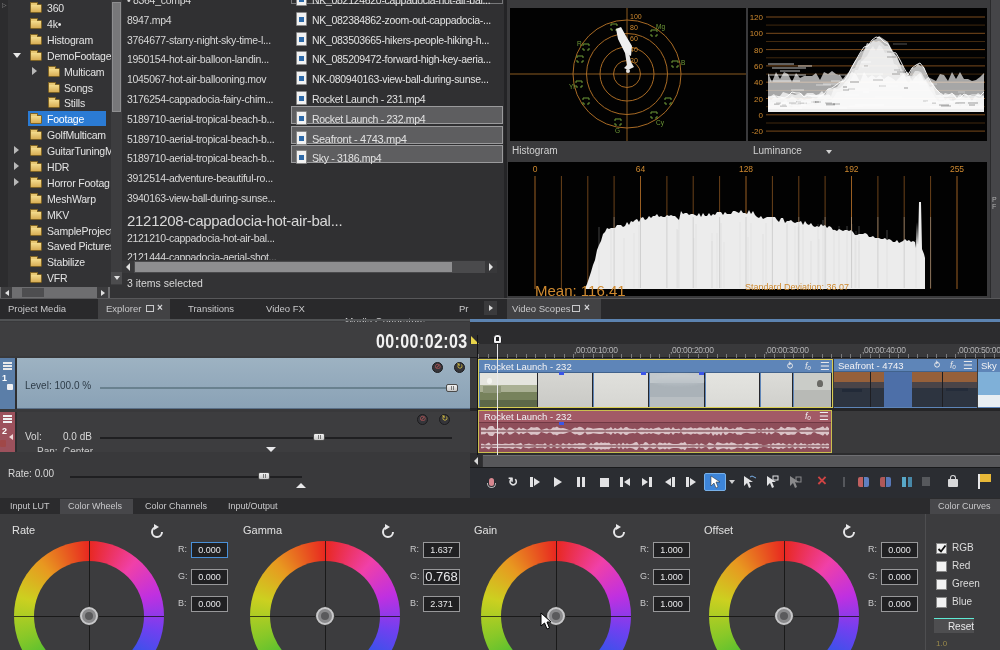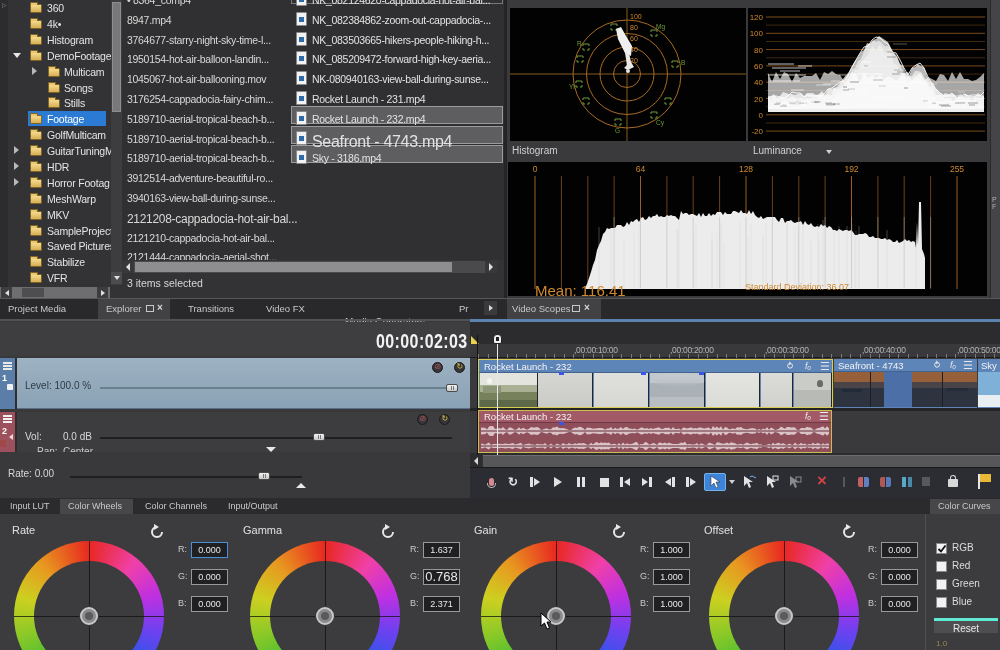--- a/index.html
+++ b/index.html
@@ -84,39 +84,39 @@
 <div class="txt" style="left:5px;top:14px;font-size:10.5px;color:#d8d8d8;letter-spacing:-0.3px">8947.mp4</div>
 <div class="txt" style="left:5px;top:34px;font-size:10.5px;color:#d8d8d8;letter-spacing:-0.3px">3764677-starry-night-sky-time-l...</div>
 <div class="txt" style="left:5px;top:53px;font-size:10.5px;color:#d8d8d8;letter-spacing:-0.3px">1950154-hot-air-balloon-landin...</div>
 <div class="txt" style="left:5px;top:73px;font-size:10.5px;color:#d8d8d8;letter-spacing:-0.3px">1045067-hot-air-ballooning.mov</div>
 <div class="txt" style="left:5px;top:93px;font-size:10.5px;color:#d8d8d8;letter-spacing:-0.3px">3176254-cappadocia-fairy-chim...</div>
 <div class="txt" style="left:5px;top:113px;font-size:10.5px;color:#d8d8d8;letter-spacing:-0.3px">5189710-aerial-tropical-beach-b...</div>
 <div class="txt" style="left:5px;top:133px;font-size:10.5px;color:#d8d8d8;letter-spacing:-0.3px">5189710-aerial-tropical-beach-b...</div>
 <div class="txt" style="left:5px;top:152px;font-size:10.5px;color:#d8d8d8;letter-spacing:-0.3px">5189710-aerial-tropical-beach-b...</div>
 <div class="txt" style="left:5px;top:172px;font-size:10.5px;color:#d8d8d8;letter-spacing:-0.3px">3912514-adventure-beautiful-ro...</div>
 <div class="txt" style="left:5px;top:192px;font-size:10.5px;color:#d8d8d8;letter-spacing:-0.3px">3940163-view-ball-during-sunse...</div>
-<div class="txt" style="left:5px;top:212px;font-size:12px;color:#d8d8d8;letter-spacing:-0.3px">2121208-cappadocia-hot-air-bal...</div>
+<div class="txt" style="left:5px;top:212px;font-size:15px;color:#d8d8d8;letter-spacing:-0.3px">2121208-cappadocia-hot-air-bal...</div>
 <div class="txt" style="left:5px;top:232px;font-size:10.5px;color:#d8d8d8;letter-spacing:-0.3px">2121210-cappadocia-hot-air-bal...</div>
 <div class="txt" style="left:5px;top:251px;font-size:10.5px;color:#d8d8d8;letter-spacing:-0.3px">2121444-cappadocia-aerial-shot...</div>
 <div class="doc" style="left:174px;top:-8px"></div>
 <div class="txt" style="left:190px;top:-6px;font-size:10.5px;color:#e2e2e2;letter-spacing:-0.3px">NK_082124620-cappadocia-hot-air-bal...</div>
 <div class="doc" style="left:174px;top:12px"></div>
 <div class="txt" style="left:190px;top:14px;font-size:10.5px;color:#e2e2e2;letter-spacing:-0.3px">NK_082384862-zoom-out-cappadocia-...</div>
 <div class="doc" style="left:174px;top:32px"></div>
 <div class="txt" style="left:190px;top:34px;font-size:10.5px;color:#e2e2e2;letter-spacing:-0.3px">NK_083503665-hikers-people-hiking-h...</div>
 <div class="doc" style="left:174px;top:51px"></div>
 <div class="txt" style="left:190px;top:53px;font-size:10.5px;color:#e2e2e2;letter-spacing:-0.3px">NK_085209472-forward-high-key-aeria...</div>
 <div class="doc" style="left:174px;top:71px"></div>
 <div class="txt" style="left:190px;top:73px;font-size:10.5px;color:#e2e2e2;letter-spacing:-0.3px">NK-080940163-view-ball-during-sunse...</div>
 <div class="doc" style="left:174px;top:91px"></div>
 <div class="txt" style="left:190px;top:93px;font-size:10.5px;color:#e2e2e2;letter-spacing:-0.3px">Rocket Launch - 231.mp4</div>
 <div class="doc" style="left:174px;top:111px"></div>
 <div class="txt" style="left:190px;top:113px;font-size:10.5px;color:#e2e2e2;letter-spacing:-0.3px">Rocket Launch - 232.mp4</div>
 <div class="doc" style="left:174px;top:131px"></div>
-<div class="txt" style="left:190px;top:133px;font-size:16px;color:#e2e2e2;letter-spacing:-0.3px">Seafront - 4743.mp4</div>
+<div class="txt" style="left:190px;top:133px;font-size:11px;color:#e2e2e2;letter-spacing:-0.3px">Seafront - 4743.mp4</div>
 <div class="doc" style="left:174px;top:150px"></div>
 <div class="txt" style="left:190px;top:152px;font-size:10.5px;color:#e2e2e2;letter-spacing:-0.3px">Sky - 3186.mp4</div>
 </div>
 <div class="abs" style="left:122px;top:261px;width:375px;height:12px;background:#4a4a4c"></div>
 <div class="abs" style="left:122px;top:261px;width:12px;height:12px;background:#38383a;display:flex;align-items:center;justify-content:center">
       <div class="arw" style="position:static;border-top:4px solid transparent;border-bottom:4px solid transparent;border-right:4.5px solid #e0e0e0"></div>
     </div>
 <div class="abs" style="left:135px;top:262px;width:317px;height:10px;background:#8e8e90"></div>
 <div class="abs" style="left:485px;top:261px;width:12px;height:12px;background:#38383a;display:flex;align-items:center;justify-content:center">
       <div class="arw" style="position:static;border-top:4px solid transparent;border-bottom:4px solid transparent;border-left:4.5px solid #e0e0e0"></div>
@@ -718,17 +718,17 @@
 <svg class="abs" style="left:937px;top:46px" width="10" height="10">
       <path d="M1.5,5 L4,7.5 L8.5,1.5" stroke="#111" stroke-width="1.8" fill="none"></path>
     </svg>
 <div class="txt" style="left:952px;top:44px;font-size:10px;color:#dcdcdc">RGB</div>
 <div class="abs" style="left:936px;top:63px;width:11px;height:11px;background:#f2f2f2;border:1px solid #888"></div>
 <div class="txt" style="left:952px;top:62px;font-size:10px;color:#dcdcdc">Red</div>
 <div class="abs" style="left:936px;top:81px;width:11px;height:11px;background:#f2f2f2;border:1px solid #888"></div>
 <div class="txt" style="left:952px;top:80px;font-size:10px;color:#dcdcdc">Green</div>
 <div class="abs" style="left:936px;top:99px;width:11px;height:11px;background:#f2f2f2;border:1px solid #888"></div>
 <div class="txt" style="left:952px;top:98px;font-size:10px;color:#dcdcdc">Blue</div>
-<div class="abs" style="left:934px;top:120px;width:64px;height:15px;background:#4e4e50;border-top:3px solid #5eead4;text-align:center;line-height:15px;font-size:10px;color:#e8e8ea">Reset</div>
+<div class="abs" style="left:934px;top:120px;width:40px;height:15px;background:#4e4e50;border-top:1px solid #5eead4;text-align:right;line-height:15px;font-size:10px;color:#e8e8ea">Reset</div>
 <div class="txt" style="left:936px;top:141px;font-size:8px;color:#9a8a4a">1.0</div>
 </div>
 <svg class="abs" style="left:540px;top:612px;z-index:50" width="13" height="19">
     <path d="M1,1 L1,14 L4.5,11 L7,17 L9.5,16 L7,10 L11,10 Z" fill="#fff" stroke="#000" stroke-width="1"></path>
   </svg>
 </body></html>

